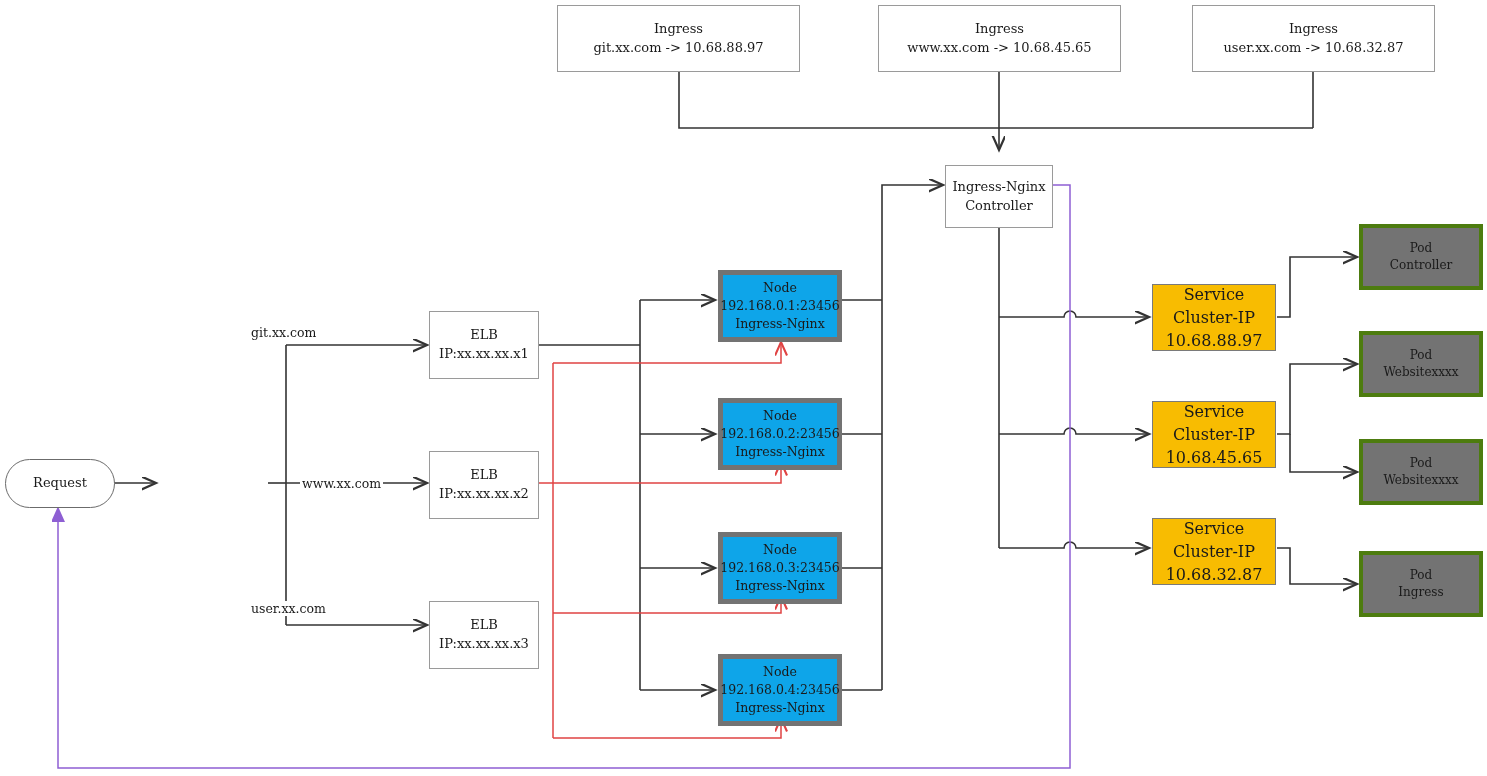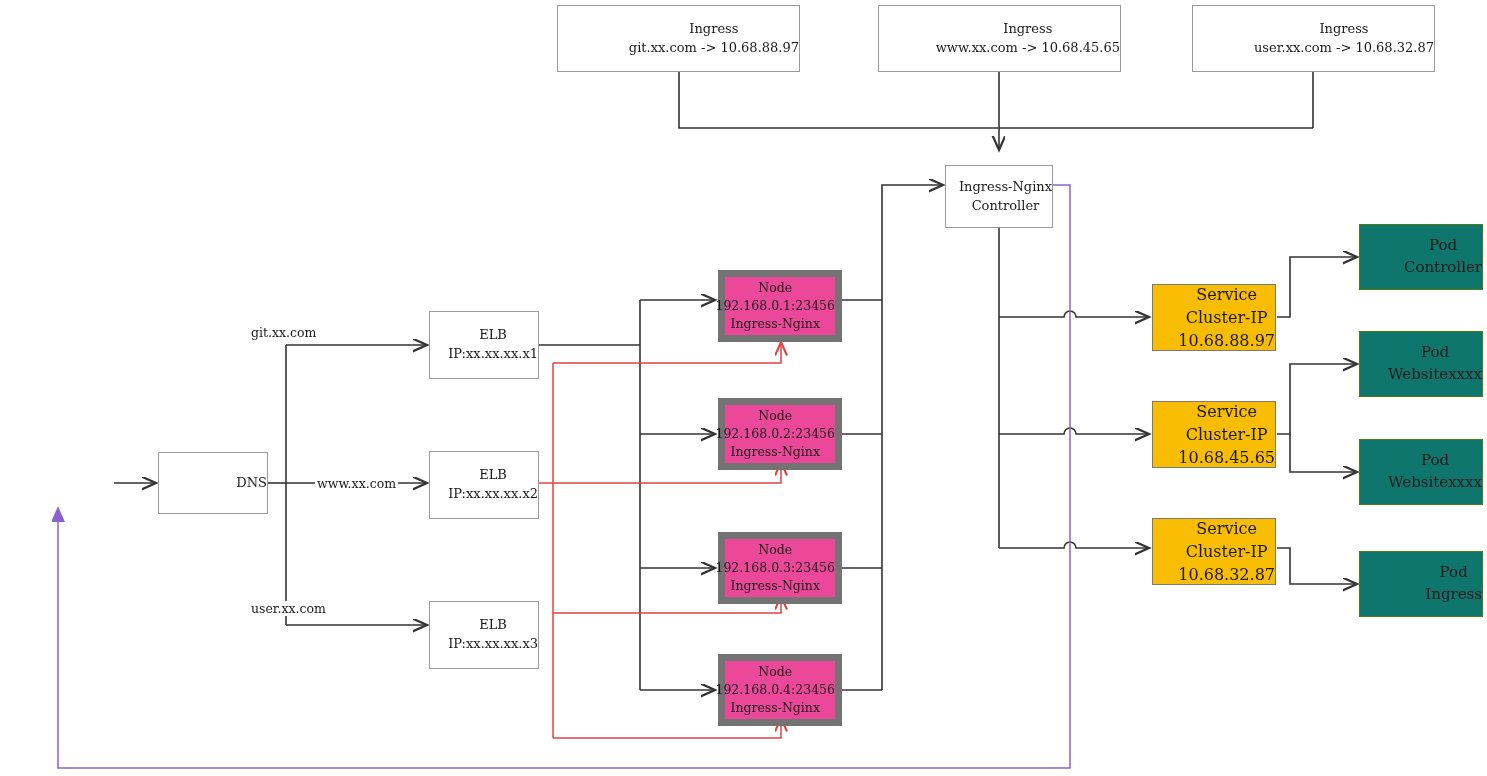--- a/index.html
+++ b/index.html
@@ -1,24 +1,24 @@
 <!DOCTYPE html>
 <html><head>
 <meta charset="utf-8">
 <style>
   html,body{margin:0;padding:0;background:#ffffff;}
   body{font-family:"DejaVu Serif", serif;}
   #canvas{position:relative;width:1487px;height:776px;background:#fff;overflow:hidden;}
   #wires{position:absolute;left:0;top:0;width:1487px;height:776px;}
-  .node{position:absolute;box-sizing:border-box;display:flex;align-items:center;justify-content:flex-end;text-align:center;line-height:1.45;color:#1a1a1a;}
+  .node{position:absolute;box-sizing:border-box;display:flex;align-items:center;justify-content:center;text-align:center;line-height:1.45;color:#1a1a1a;}
   .plain{background:#ffffff;border:1px solid #9a9a9a;font-size:13px;}
   .stadium{background:#ffffff;border:1px solid #6b6b6b;border-radius:40px;font-size:13px;}
-  .green{background:#ec4899;border:7px solid #737373;font-size:12.5px;}
+  .green{background:#0ea5e9;border:5px solid #737373;font-size:12.5px;}
   .orange{background:#F8BC01;border:1px solid #7a7a7a;font-size:16px;}
-  .blue{background:#0f766e;border:1px solid #4d7c0f;font-size:15px;}
+  .blue{background:#737373;border:4px solid #4d7c0f;font-size:12px;}
   .lbl{position:absolute;font-size:12.5px;color:#1a1a1a;background:#fff;padding:0 2px;white-space:nowrap;}
   .ttl{white-space:pre-line;}
 </style>
 </head>
 <body>
 
 <div id="canvas">
 
   <svg id="wires" viewBox="0 0 1487 776">
     <defs>
@@ -96,26 +96,26 @@
     <span class="ttl"><span>Ingress</span><br><span>www.xx.com -&gt; 10.68.45.65</span></span>
   </div>
   <div class="node plain" style="left:1192px;top:5px;width:243px;height:67px;">
     <span class="ttl"><span>Ingress</span><br><span>user.xx.com -&gt; 10.68.32.87</span></span>
   </div>
 
   <div class="node plain" style="left:945px;top:165px;width:108px;height:63px;">
     <span><span>Ingress-Nginx</span><br><span>Controller</span></span>
   </div>
 
-  <div class="node plain" style="left:158px;top:452px;width:110px;height:62px;">
-    <span>DNS</span>
+  <div class="node stadium" style="left:5px;top:459px;width:110px;height:49px;">
+    <span>Request</span>
   </div>
 
   <div class="lbl" style="left:249px;top:340px;transform:translateY(-100%);text-align:center;">git.xx.com</div>
-  <div class="lbl" style="left:315px;top:476px;">www.xx.com</div>
+  <div class="lbl" style="left:300px;top:476px;">www.xx.com</div>
   <div class="lbl" style="left:249px;top:616px;transform:translateY(-100%);text-align:center;">user.xx.com</div>
 
   <div class="node plain" style="left:429px;top:311px;width:110px;height:68px;">
     <span><span>ELB</span><br><span>IP:xx.xx.xx.x1</span></span>
   </div>
   <div class="node plain" style="left:429px;top:451px;width:110px;height:68px;">
     <span><span>ELB</span><br><span>IP:xx.xx.xx.x2</span></span>
   </div>
   <div class="node plain" style="left:429px;top:601px;width:110px;height:68px;">
     <span><span>ELB</span><br><span>IP:xx.xx.xx.x3</span></span>

